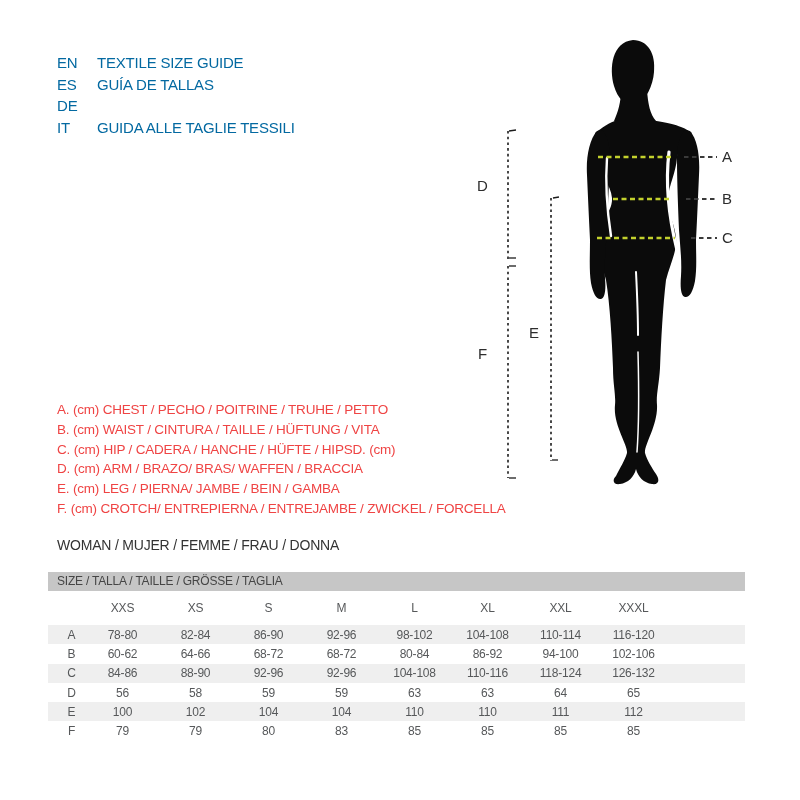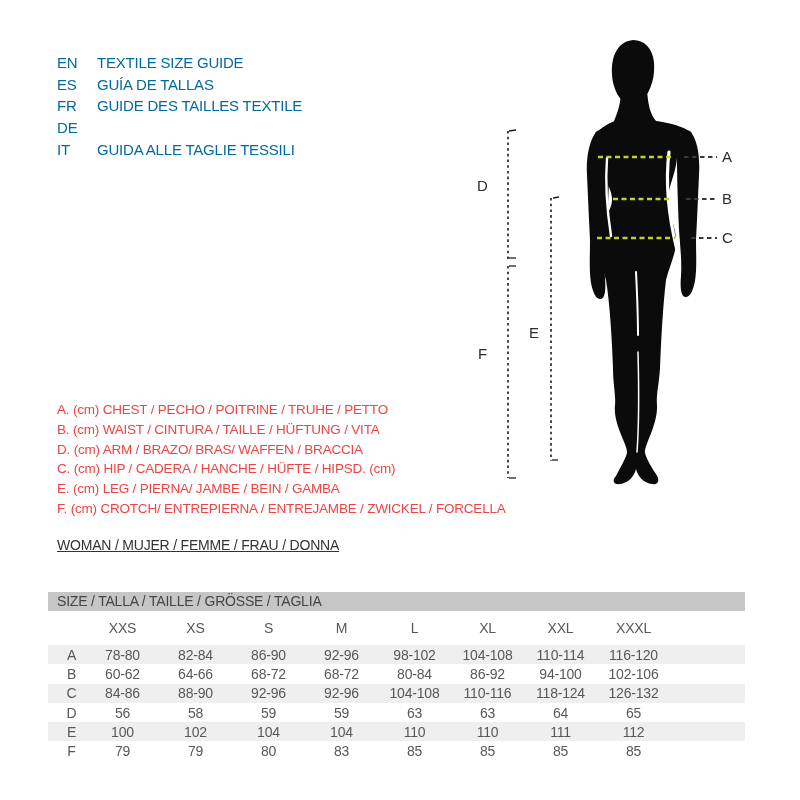--- a/index.html
+++ b/index.html
@@ -19,22 +19,22 @@
   .dash-b{stroke:#3a3a3a;stroke-width:1.8;stroke-dasharray:4.5 3.5;fill:none;}
   .dash-v{stroke:#1c1c1c;stroke-width:1.6;stroke-dasharray:2.6 3.1;fill:none;}
   .tick{stroke:#1c1c1c;stroke-width:1.3;fill:none;}
   .marker{position:absolute;font-size:15px;color:#2d2d2d;letter-spacing:-0.2px;}
   .m-a{left:722px;top:148px;} .m-b{left:722px;top:190px;} .m-c{left:722px;top:229px;}
   .m-d{left:477px;top:177px;} .m-e{left:529px;top:324px;} .m-f{left:478px;top:345px;}
   
   .legend{position:absolute;left:57px;top:400px;font-size:13.5px;line-height:19.8px;
     letter-spacing:-0.2px;color:#ef4444;}
   
-  .gender-title{position:absolute;left:57px;top:537px;font-size:14px;letter-spacing:-0.2px;color:#333;text-decoration:underline;}
-  .size-table{position:absolute;left:48px;top:592px;width:697px;font-size:14px;color:#56585a;
+  .gender-title{position:absolute;left:57px;top:537px;font-size:14px;letter-spacing:-0.2px;color:#333;}
+  .size-table{position:absolute;left:48px;top:572px;width:697px;font-size:12px;color:#56585a;
     letter-spacing:-0.2px;}
   .table-header{background:var(--header_bg,#c6c6c6);height:19px;line-height:19px;
     padding-left:9px;color:#454545;}
   .grid-row{display:grid;grid-template-columns:38px repeat(8,73px) 1fr;align-items:center;}
   .sizes-row{height:34px;}
   .sizes-row .cell, .data-row .cell{text-align:center;}
   .label-cell{text-align:left;padding-left:9px;}
   .data-rows .data-row{height:19.3px;}
   .data-rows .data-row:nth-child(odd){background:var(--stripe,#efefef);}
   .repeat-contents{display:contents;}
@@ -47,24 +47,20 @@
     <div class="lang-row">
       <span>EN</span>
       <span>TEXTILE SIZE GUIDE</span>
     </div>
 
     <div class="lang-row">
       <span>ES</span>
       <span>GUÍA DE TALLAS</span>
     </div>
 
-    <div class="lang-row">
-      <span>FR</span>
-      <span>GUIDE DES TAILLES TEXTILE</span>
-    </div>
 
     <div class="lang-row">
       <span>DE</span>
     </div>
 
     <div class="lang-row">
       <span>IT</span>
       <span>GUIDA ALLE TAGLIE TESSILI</span>
     </div>
   </div>
@@ -133,23 +129,23 @@
 <span class="marker m-d">D</span>
 <span class="marker m-e">E</span>
 <span class="marker m-f">F</span>
 
 <div class="legend">
 
     <div>A. (cm) CHEST / PECHO / POITRINE / TRUHE / PETTO</div>
 
     <div>B. (cm) WAIST / CINTURA / TAILLE / HÜFTUNG / VITA</div>
 
+    <div>C. (cm) HIP / CADERA / HANCHE / HÜFTE / HIPSD. (cm)</div>
+
     <div>D. (cm) ARM / BRAZO/ BRAS/ WAFFEN / BRACCIA</div>
-
-    <div>C. (cm) HIP / CADERA / HANCHE / HÜFTE / HIPSD. (cm)</div>
 
     <div>E. (cm) LEG / PIERNA/ JAMBE / BEIN / GAMBA</div>
 
     <div>F. (cm) CROTCH/ ENTREPIERNA / ENTREJAMBE / ZWICKEL / FORCELLA</div>
   </div>
 
 <div class="gender-title">WOMAN / MUJER / FEMME / FRAU / DONNA</div>
 
 <div class="size-table">
   <div class="table-header">SIZE / TALLA / TAILLE / GRÖSSE / TAGLIA</div>

